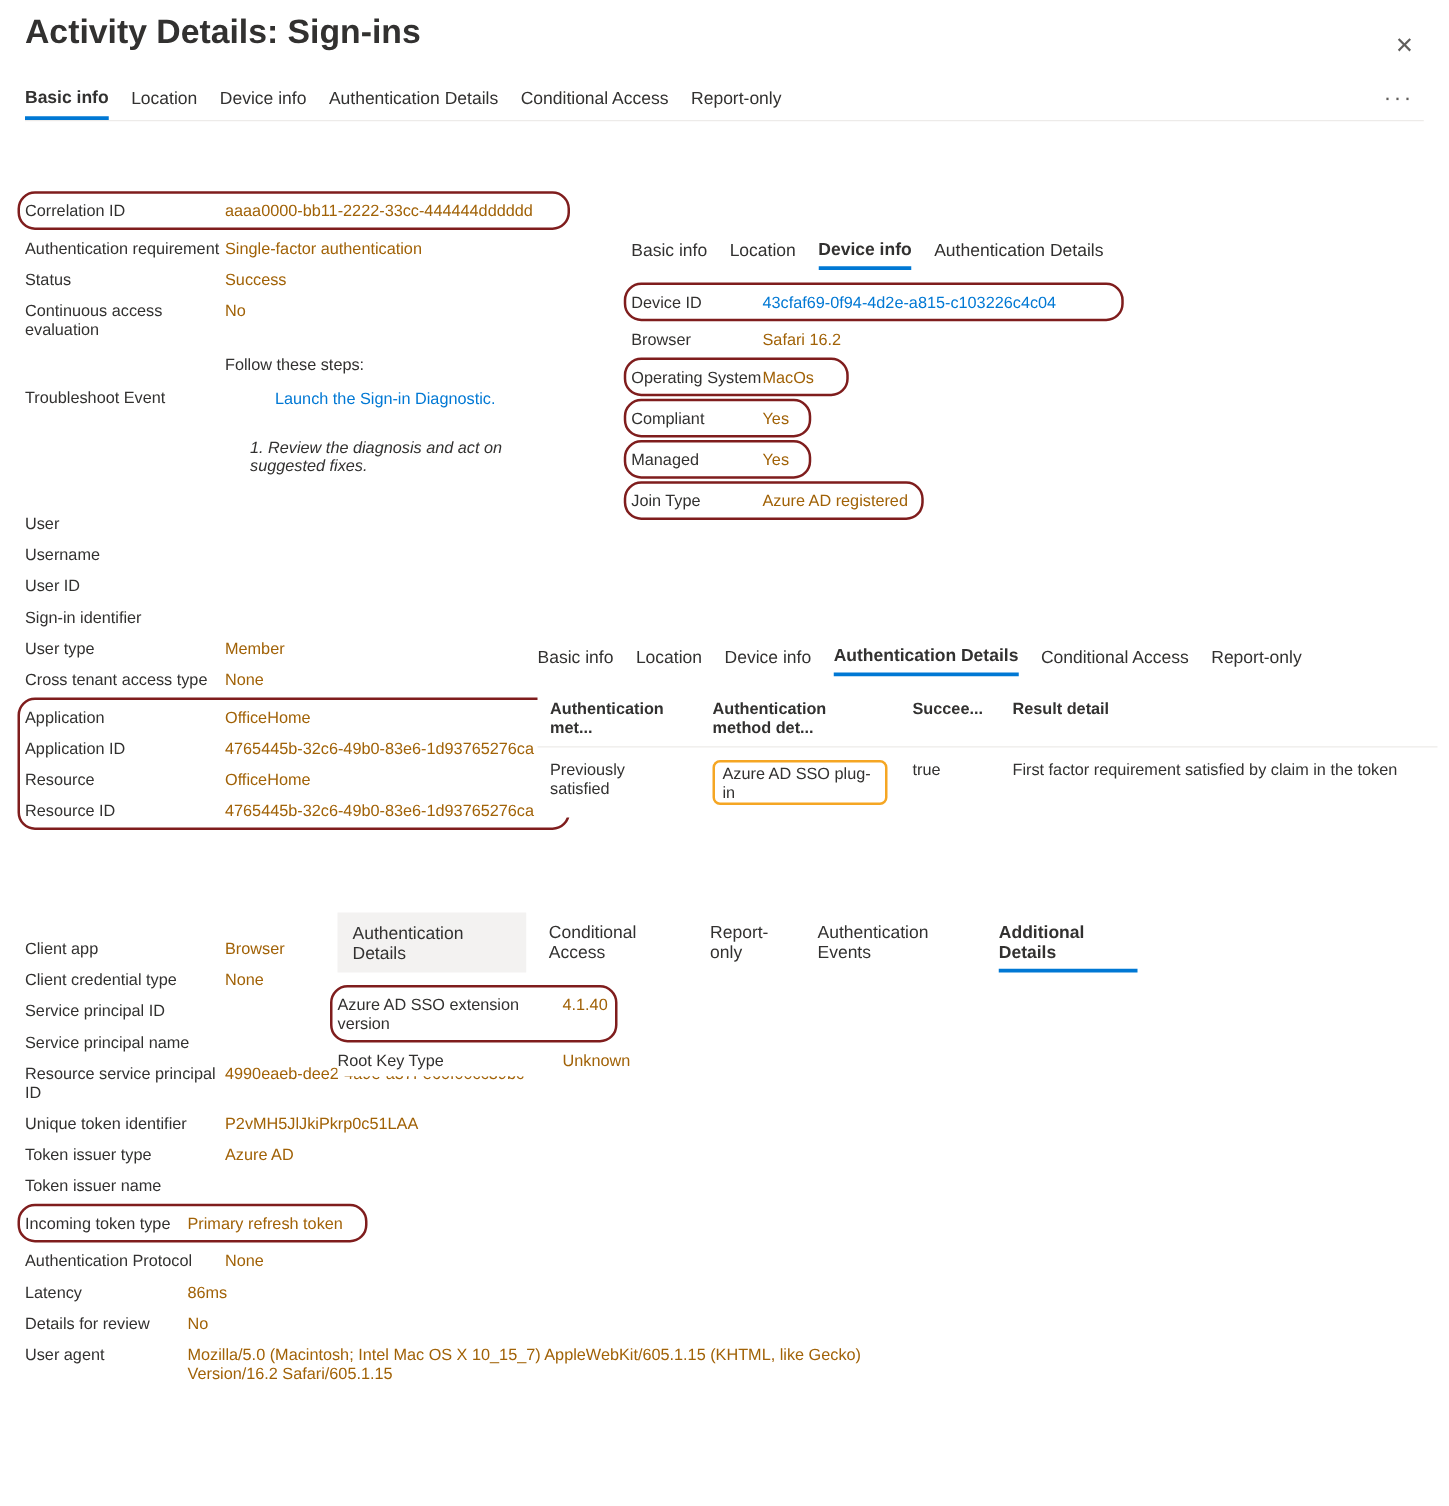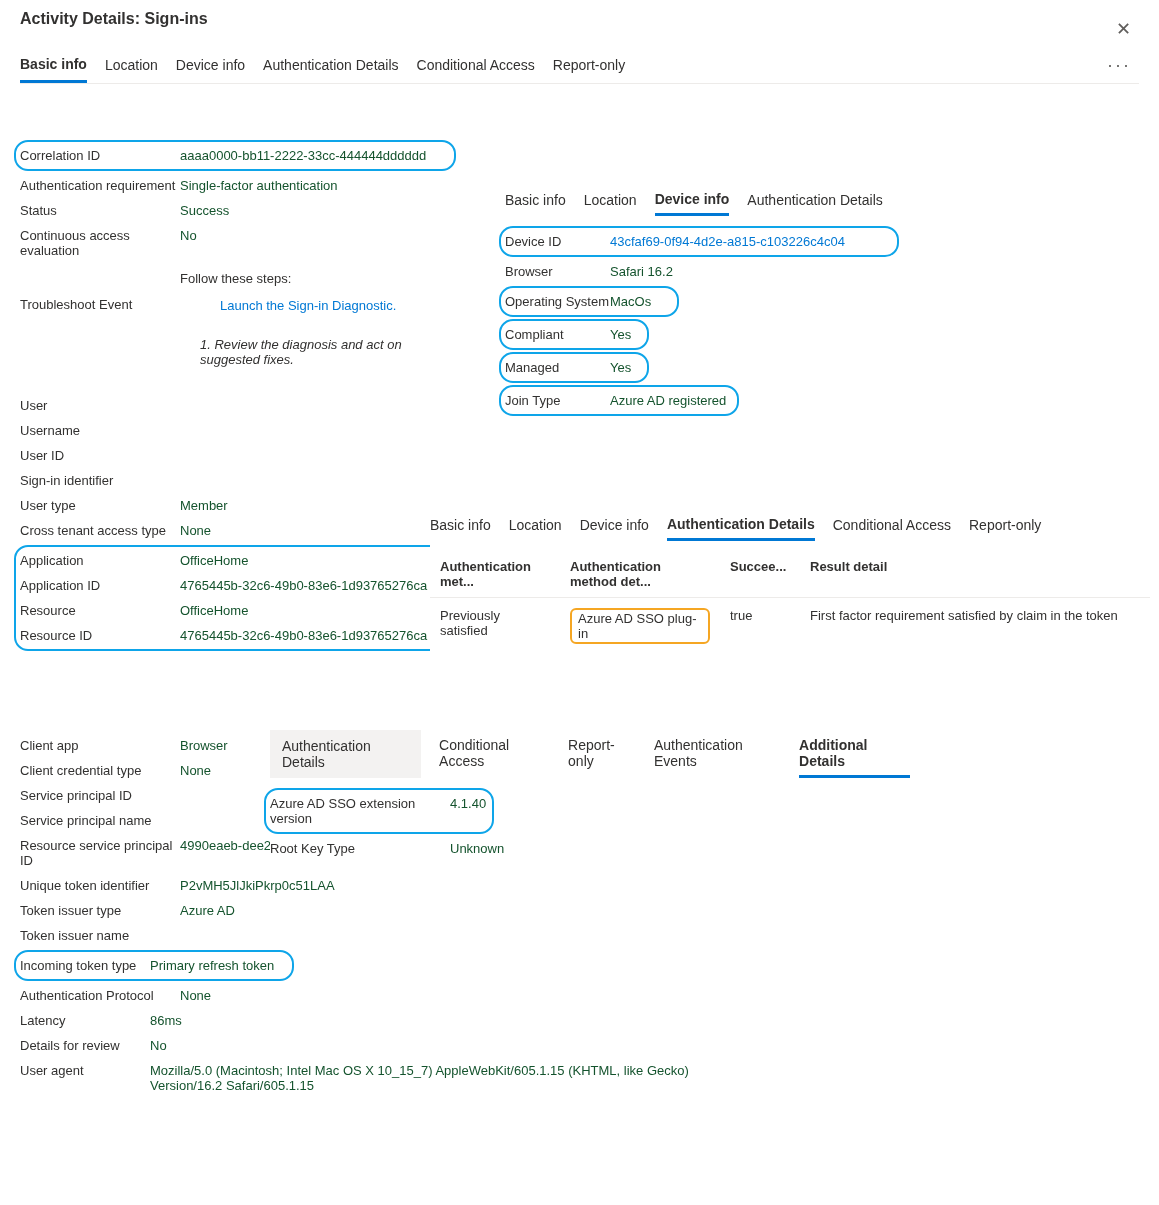--- a/index.html
+++ b/index.html
@@ -6,33 +6,33 @@
   body {
     margin: 0;
     padding: 10px 20px;
     font-family: "Segoe UI", -apple-system, sans-serif;
     font-size: 13px;
     color: #323130;
     background: #fff;
     width: 1159px;
   }
   .header { display: flex; justify-content: space-between; align-items: center; }
-  .title { font-size: 16px; font-weight: 600; margin: 0 0 20px 0; }
+  .title { font-size: 27px; font-weight: 600; margin: 0 0 20px 0; }
   .close { font-size: 18px; cursor: pointer; color: #605e5c; padding: 4px 8px; }
   .tab-strip { display: flex; gap: 18px; border-bottom: 1px solid #edebe9; margin-bottom: 24px; align-items: center; }
   .tab-strip-small { display: flex; gap: 18px; margin-bottom: 10px; align-items: center; }
   .tab { padding: 8px 0; cursor: pointer; color: #323130; font-size: 14px; border-bottom: 2px solid transparent; }
   .tab.active { border-bottom: 3px solid #0078d4; font-weight: 600; }
   .tab-strip-small .tab { font-size: 14px; padding: 6px 0; }
   .more { font-size: 18px; letter-spacing: 2px; color: #605e5c; padding: 0 8px; cursor: pointer; }
   .kv-row { display: flex; align-items: flex-start; padding: 5px 0; }
   .kv-label { width: 160px; flex-shrink: 0; color: #323130; }
-  .kv-value { color: #14532d; }
+  .kv-value { color: #a16207; }
   .kv-value.link { color: #0078d4; }
-  .hl { border: 2px solid #0ea5e9; border-radius: 14px; padding: 1px 4px; margin: 2px -6px; }
+  .hl { border: 2px solid #7f1d1d; border-radius: 14px; padding: 1px 4px; margin: 2px -6px; }
   .hl-inline { border: 2px solid #f5a623; border-radius: 6px; padding: 1px 6px; display: inline-block; }
   .troubleshoot { display: flex; align-items: flex-start; padding: 6px 0; }
   .troubleshoot-content { padding-top: 2px; }
   .troubleshoot-content .heading { margin-bottom: 12px; }
   .troubleshoot-content .link { color: #0078d4; cursor: pointer; margin-left: 40px; display: block; margin-bottom: 24px; }
   .troubleshoot-content .step { margin-left: 20px; font-style: italic; }
   .panel { position: absolute; background: #fff; }
   .panel.device { left: 505px; top: 185px; width: 440px; }
   .panel.auth { left: 430px; top: 510px; width: 720px; }
   .panel.addl { left: 270px; top: 730px; width: 640px; }

